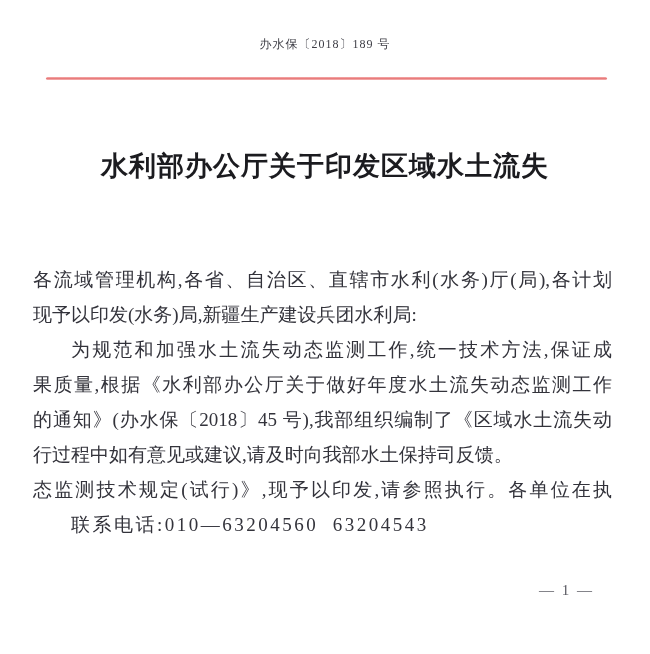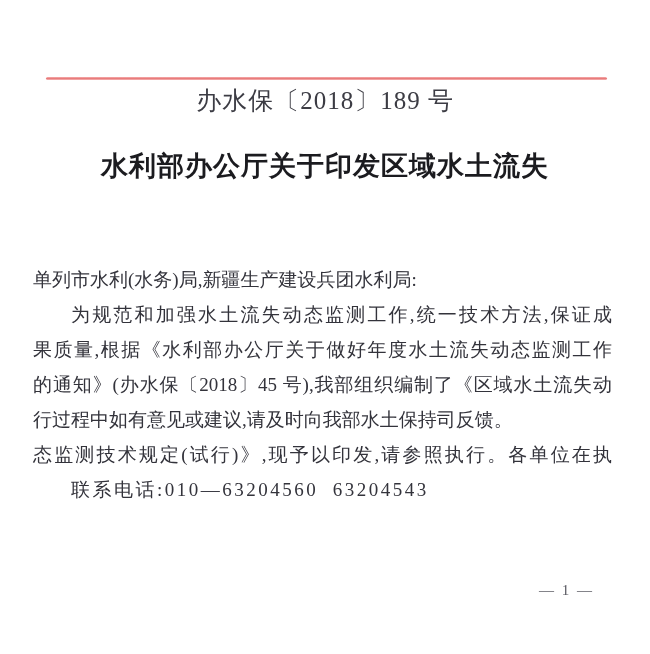--- a/index.html
+++ b/index.html
@@ -15,24 +15,23 @@
     overflow: hidden;
     font-family: "Liberation Serif", "DejaVu Serif", serif;
     color: #33333b;
   }
   .doc-number {
     position: absolute;
     top: 36px;
     left: 0;
     right: 0;
     text-align: center;
-    font-size: 25px;
+    font-size: 12px;
     letter-spacing: 1px;
     color: #3c3c44;
-    margin-top: 48px;
   }
   .red-line {
     position: absolute;
     top: 77px;
     left: 46px;
     width: 561px;
     height: 3px;
     border-radius: 2px;
     background: linear-gradient(to bottom, #f6aeae, #e87c7c 50%, #f6b6b6);
   }
@@ -89,21 +88,22 @@
 
   <div class="doc-number">办水保〔2018〕189 号</div>
 
   <div class="red-line"></div>
 
   <h1 class="title">
     <span class="tline">水利部办公厅关于印发区域水土流失</span>
   </h1>
 
   <div class="body-block">
-    <div class="bodyline">单列市水利(水务)局,新疆生产建设兵团水利局:</div>
+    <div class="bodyline j">各流域管理机构,各省、自治区、直辖市水利(水务)厅(局),各计划</div>
+    <div class="bodyline">现予以印发(水务)局,新疆生产建设兵团水利局:</div>
     <div class="bodyline j ind">为规范和加强水土流失动态监测工作,统一技术方法,保证成</div>
     <div class="bodyline j">果质量,根据《水利部办公厅关于做好年度水土流失动态监测工作</div>
     <div class="bodyline j">的通知》(办水保〔2018〕45 号),我部组织编制了《区域水土流失动</div>
     <div class="bodyline">行过程中如有意见或建议,请及时向我部水土保持司反馈。</div>
     <div class="bodyline j">态监测技术规定(试行)》,现予以印发,请参照执行。各单位在执</div>
     <div class="bodyline ind pre">联系电话:010—63204560  63204543</div>
   </div>
 
   <div class="page-num">— 1 —</div>
 

